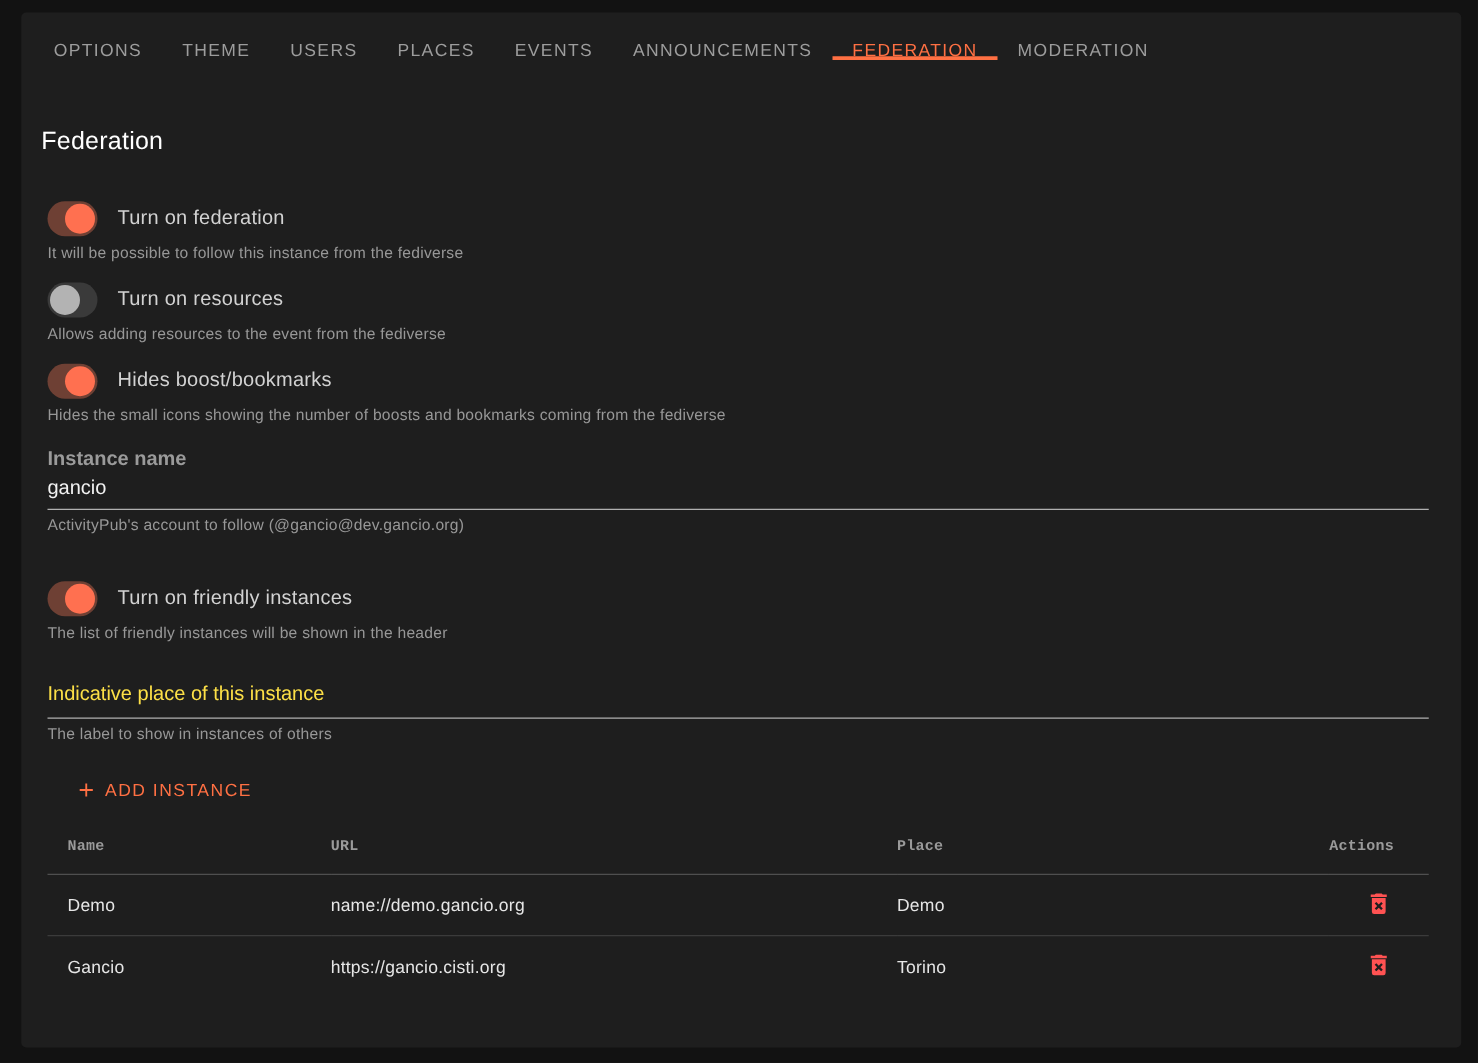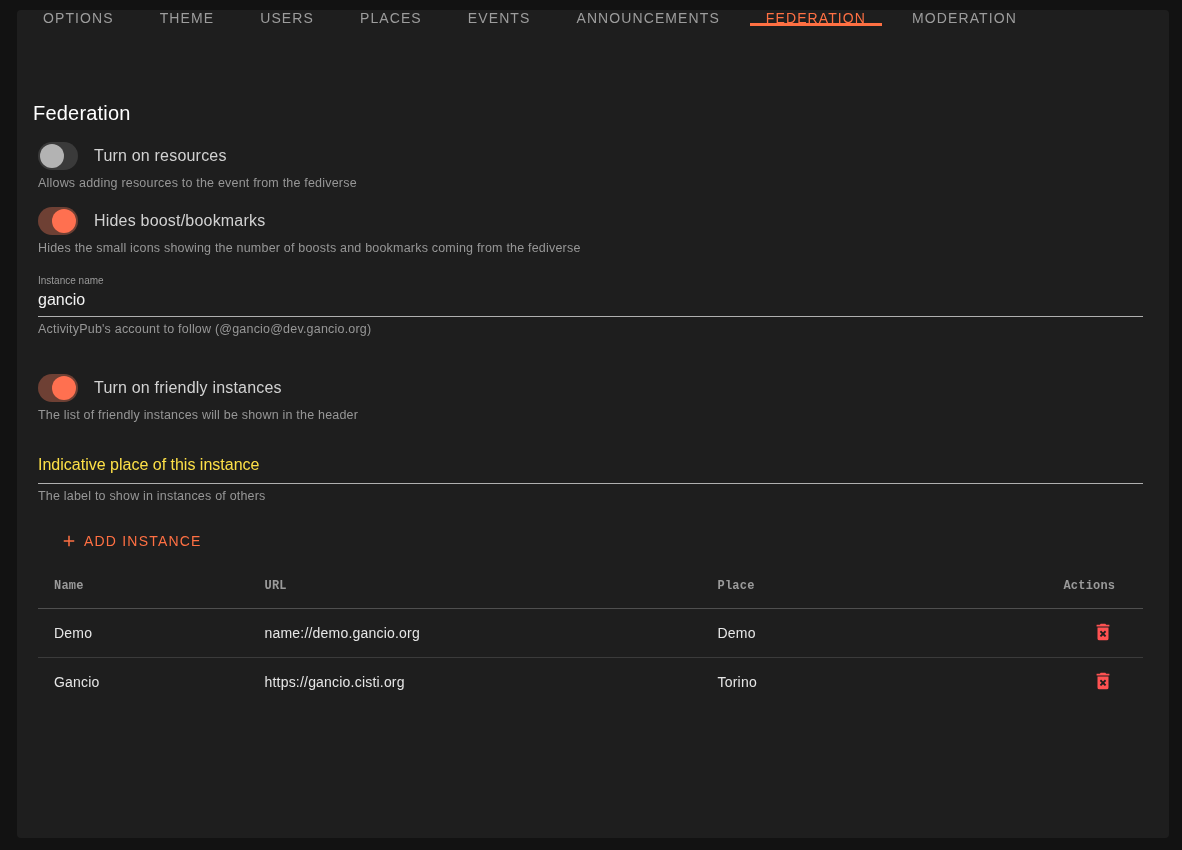--- a/index.html
+++ b/index.html
@@ -12,24 +12,23 @@
   .card {
     position: absolute;
     left: 17px; top: 10px; width: 1152px; height: 828px;
     background: #1e1e1e;
     border-radius: 4px;
     overflow: hidden;
   }
   
   .tabbar {
     display: flex;
-    align-items: flex-start;
+    align-items: center;
     height: 60px;
     padding-left: 10px;
-    gap: 14px;
   }
   .tab {
     position: relative;
     display: flex;
     align-items: center;
     padding: 0 16px;
     font-size: 14px;
     font-weight: 500;
     letter-spacing: 1.1px;
     color: #9d9d9d;
@@ -81,21 +80,21 @@
     letter-spacing: 0.2px;
   }
   .hint {
     margin-top: 6px;
     font-size: 12.5px;
     color: #979797;
     letter-spacing: 0.2px;
   }
   
   .field { margin-top: 20px; }
-  .field .small-label { font-size: 10px; color: #9a9a9a; }
+  .field .small-label { font-size: 16px; color: #9a9a9a; font-weight: bold; }
   .field .input-line {
     border-bottom: 1px solid rgba(255,255,255,0.65);
     padding: 5px 0 7px 0;
     cursor: text;
   }
   .field .input-value { font-size: 16px; color: #f2f2f2; }
   .field.empty-field { margin-top: 34px; }
   .field.empty-field .input-line { padding: 0 0 9px 0; }
   .field.empty-field .placeholder-label { font-size: 16px; color: #fde047; }
   .field .hint { margin-top: 5px; }
@@ -170,20 +169,29 @@
     <div class="tab">ANNOUNCEMENTS</div>
     <div class="tab active">FEDERATION</div>
     <div class="tab">MODERATION</div>
   </div>
 
   <h1 class="page-title">Federation</h1>
 
   <div class="content">
 
     
+    <div class="setting first">
+      <div class="setting-row">
+        <div class="switch on">
+            <div class="thumb"></div>
+          </div>
+        <span class="setting-label">Turn on federation</span>
+      </div>
+      <div class="hint">It will be possible to follow this instance from the fediverse</div>
+    </div>
 
     
     <div class="setting">
       <div class="setting-row">
         <div class="switch off">
             <div class="thumb"></div>
           </div>
         <span class="setting-label">Turn on resources</span>
       </div>
       <div class="hint">Allows adding resources to the event from the fediverse</div>

